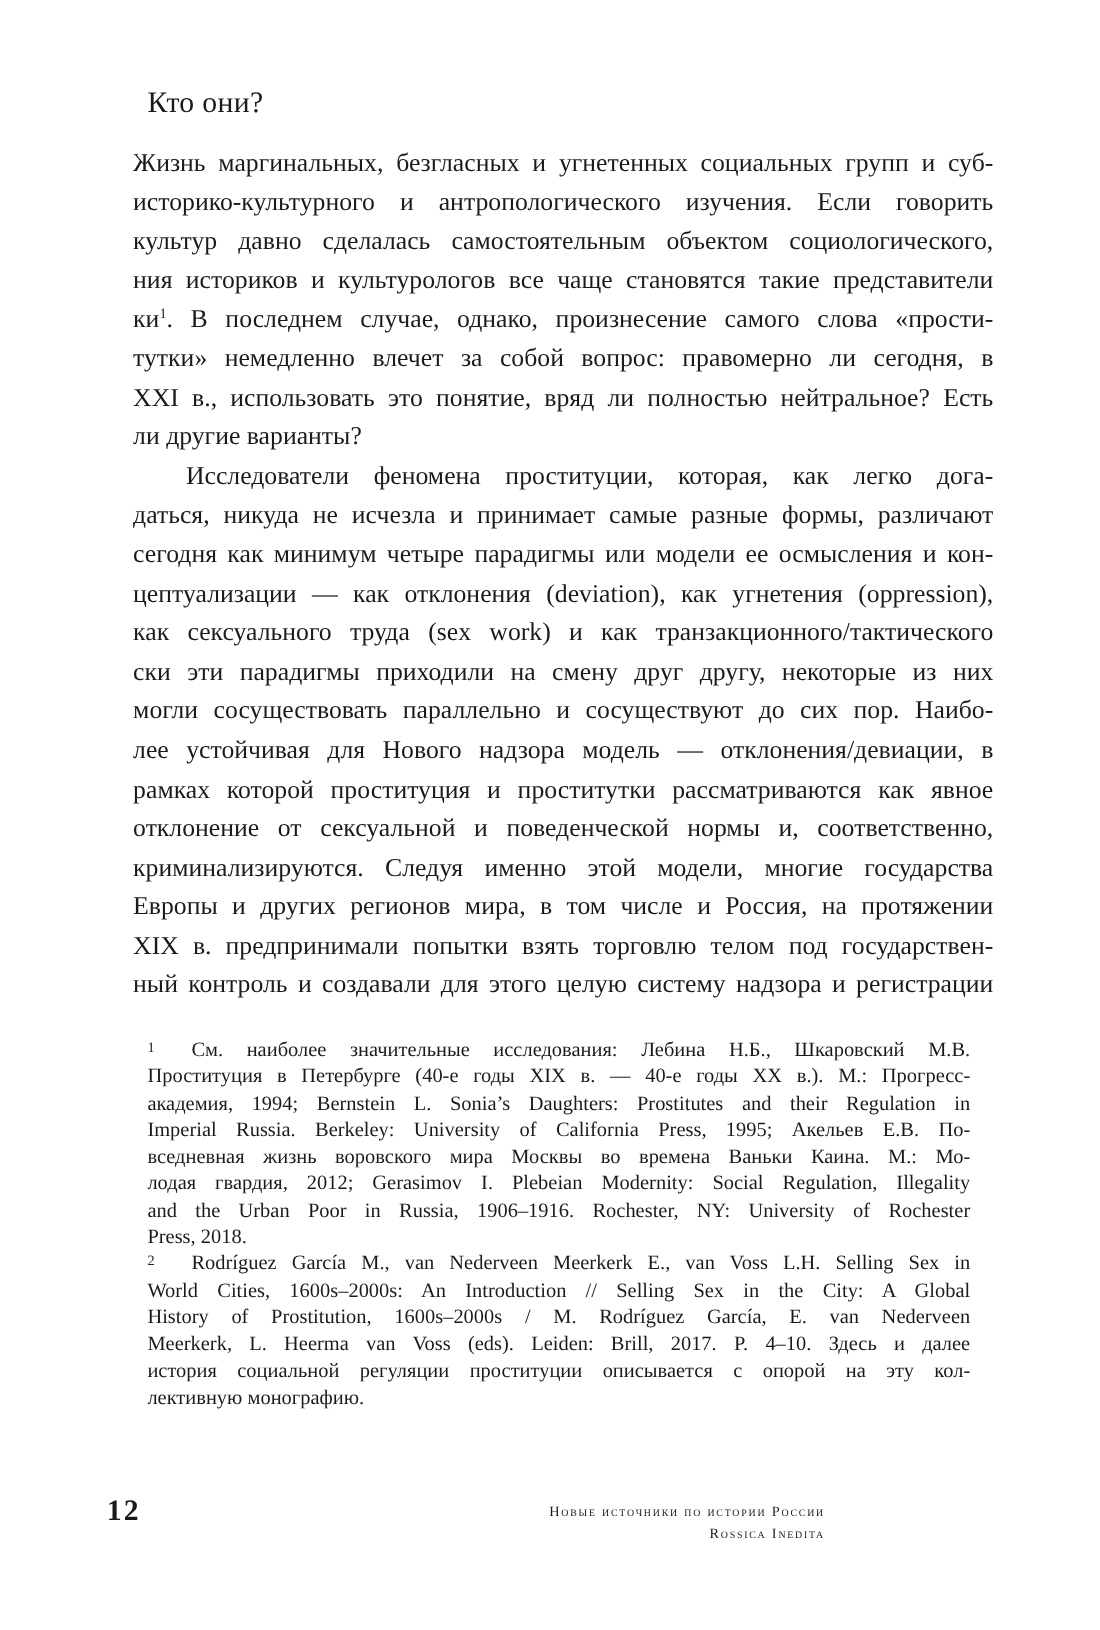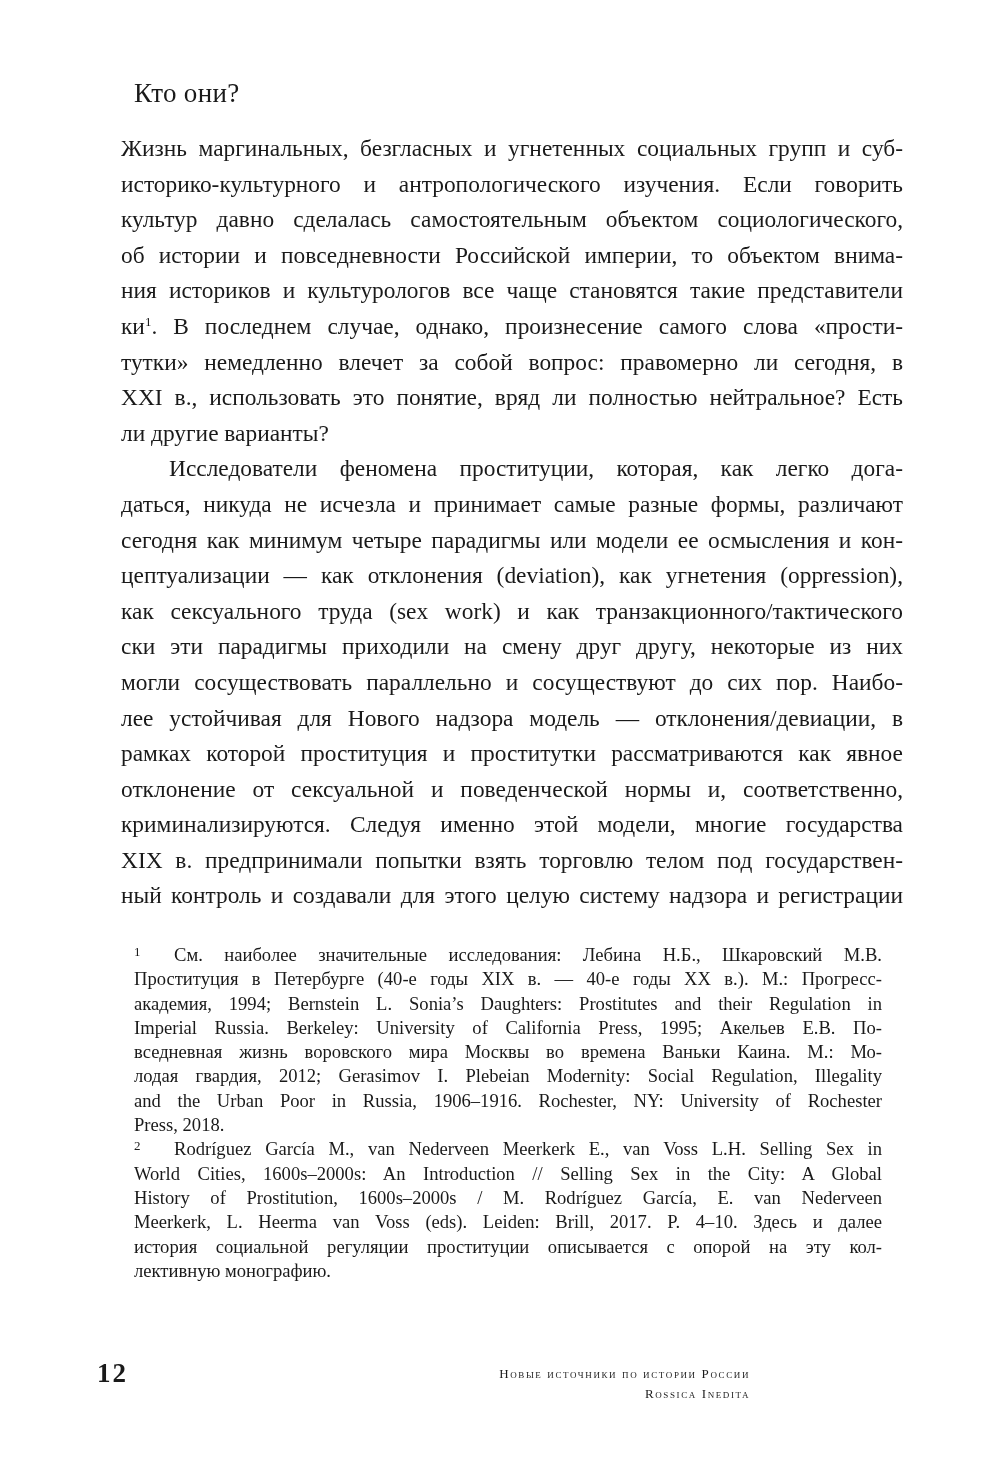--- a/index.html
+++ b/index.html
@@ -111,37 +111,37 @@
 <body>
 
 <div class="page">
 
   <h2 class="heading">Кто они?</h2>
 
   <div class="body-text">
     <span class="line">Жизнь маргинальных, безгласных и угнетенных социальных групп и суб-</span>
     <span class="line">историко-культурного и антропологического изучения. Если говорить</span>
     <span class="line">культур давно сделалась самостоятельным объектом социологического,</span>
-    <span class="line">об истории и повседневности Российской империи, то объектом внима-</span>
     <span class="line">ния историков и культурологов все чаще становятся такие представители</span>
     <span class="line"><span>ки</span><sup class="fnref">1</sup><span>. В последнем случае, однако, произнесение самого слова «прости-</span></span>
     <span class="line">тутки» немедленно влечет за собой вопрос: правомерно ли сегодня, в</span>
     <span class="line">XXI в., использовать это понятие, вряд ли полностью нейтральное? Есть</span>
     <span class="line last">ли другие варианты?</span>
     <span class="line indent">Исследователи феномена проституции, которая, как легко дога-</span>
     <span class="line">даться, никуда не исчезла и принимает самые разные формы, различают</span>
     <span class="line">сегодня как минимум четыре парадигмы или модели ее осмысления и кон-</span>
     <span class="line">цептуализации — как отклонения (deviation), как угнетения (oppression),</span>
     <span class="line">как сексуального труда (sex work) и как транзакционного/тактического</span>
     <span class="line">ски эти парадигмы приходили на смену друг другу, некоторые из них</span>
     <span class="line">могли сосуществовать параллельно и сосуществуют до сих пор. Наибо-</span>
     <span class="line">лее устойчивая для Нового надзора модель — отклонения/девиации, в</span>
     <span class="line">рамках которой проституция и проститутки рассматриваются как явное</span>
     <span class="line">отклонение от сексуальной и поведенческой нормы и, соответственно,</span>
     <span class="line">криминализируются. Следуя именно этой модели, многие государства</span>
+    <span class="line">Европы и других регионов мира, в том числе и Россия, на протяжении</span>
     <span class="line">XIX в. предпринимали попытки взять торговлю телом под государствен-</span>
     <span class="line">ный контроль и создавали для этого целую систему надзора и регистрации</span>
   </div>
 
   <div class="footnotes">
 
     <div>
       <span class="fn-line fn-first">
         <span class="fn-num">1</span><span>См. наиболее значительные исследования: </span><span class="it">Лебина Н.Б., Шкаровский М.В.</span>
       </span>

